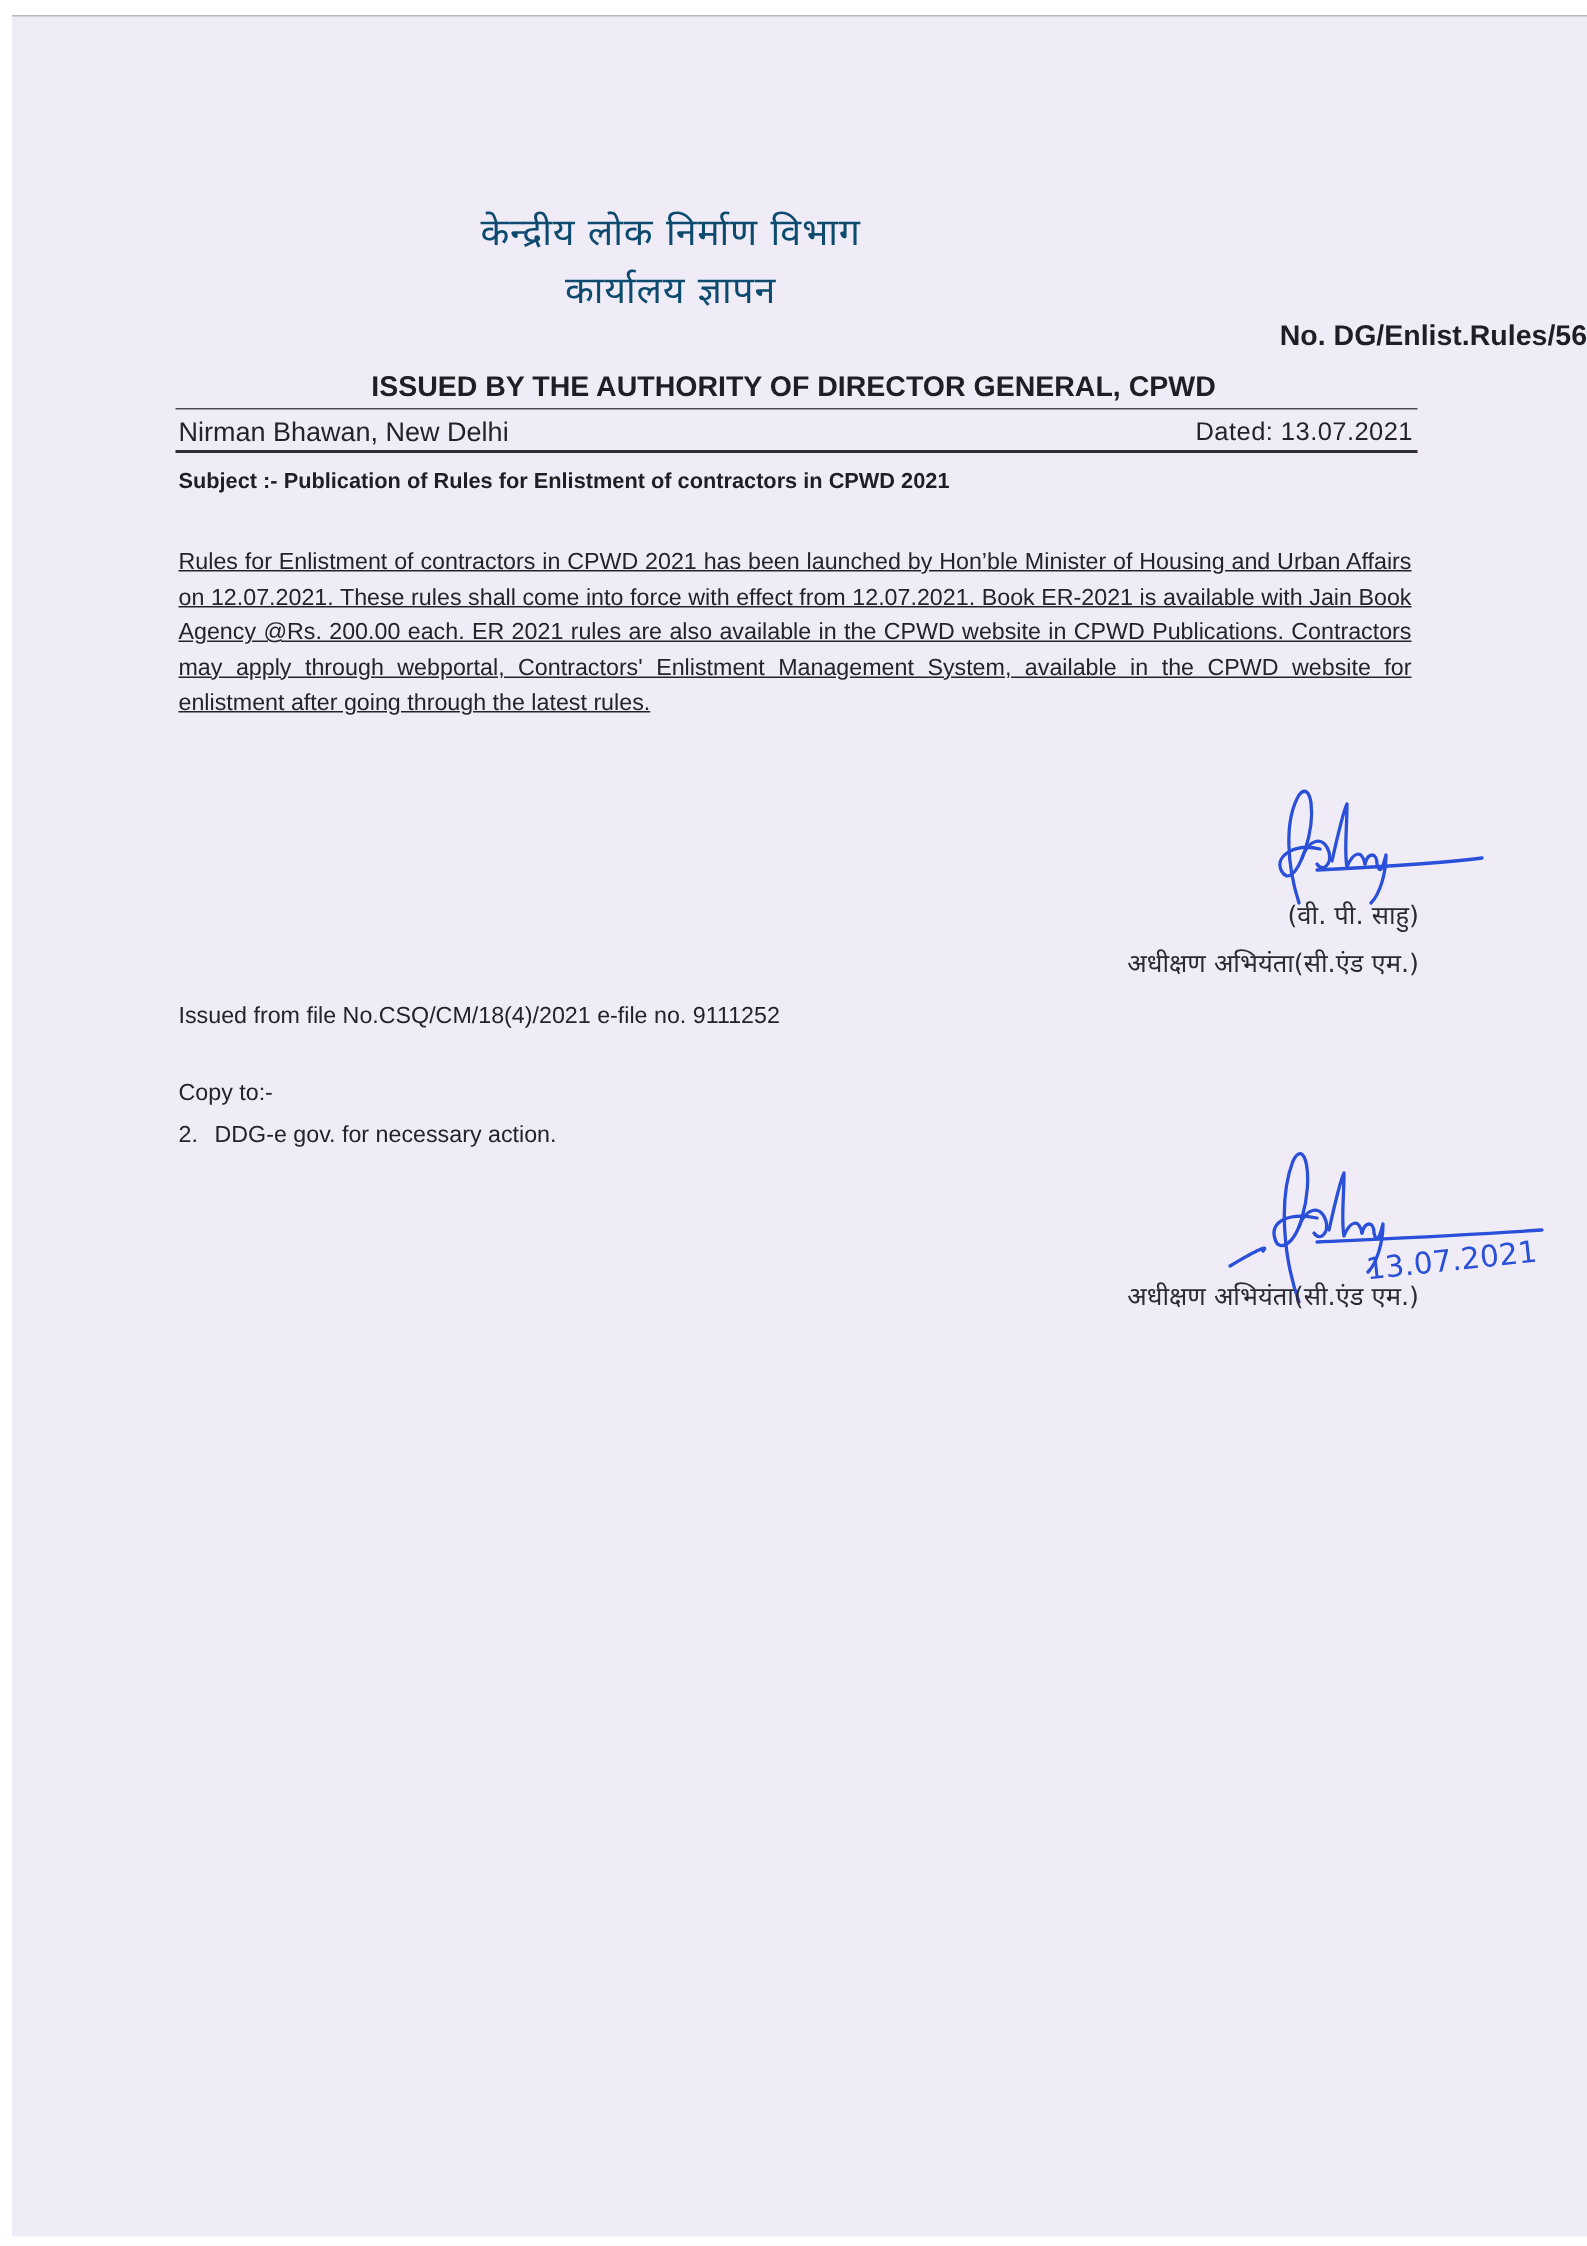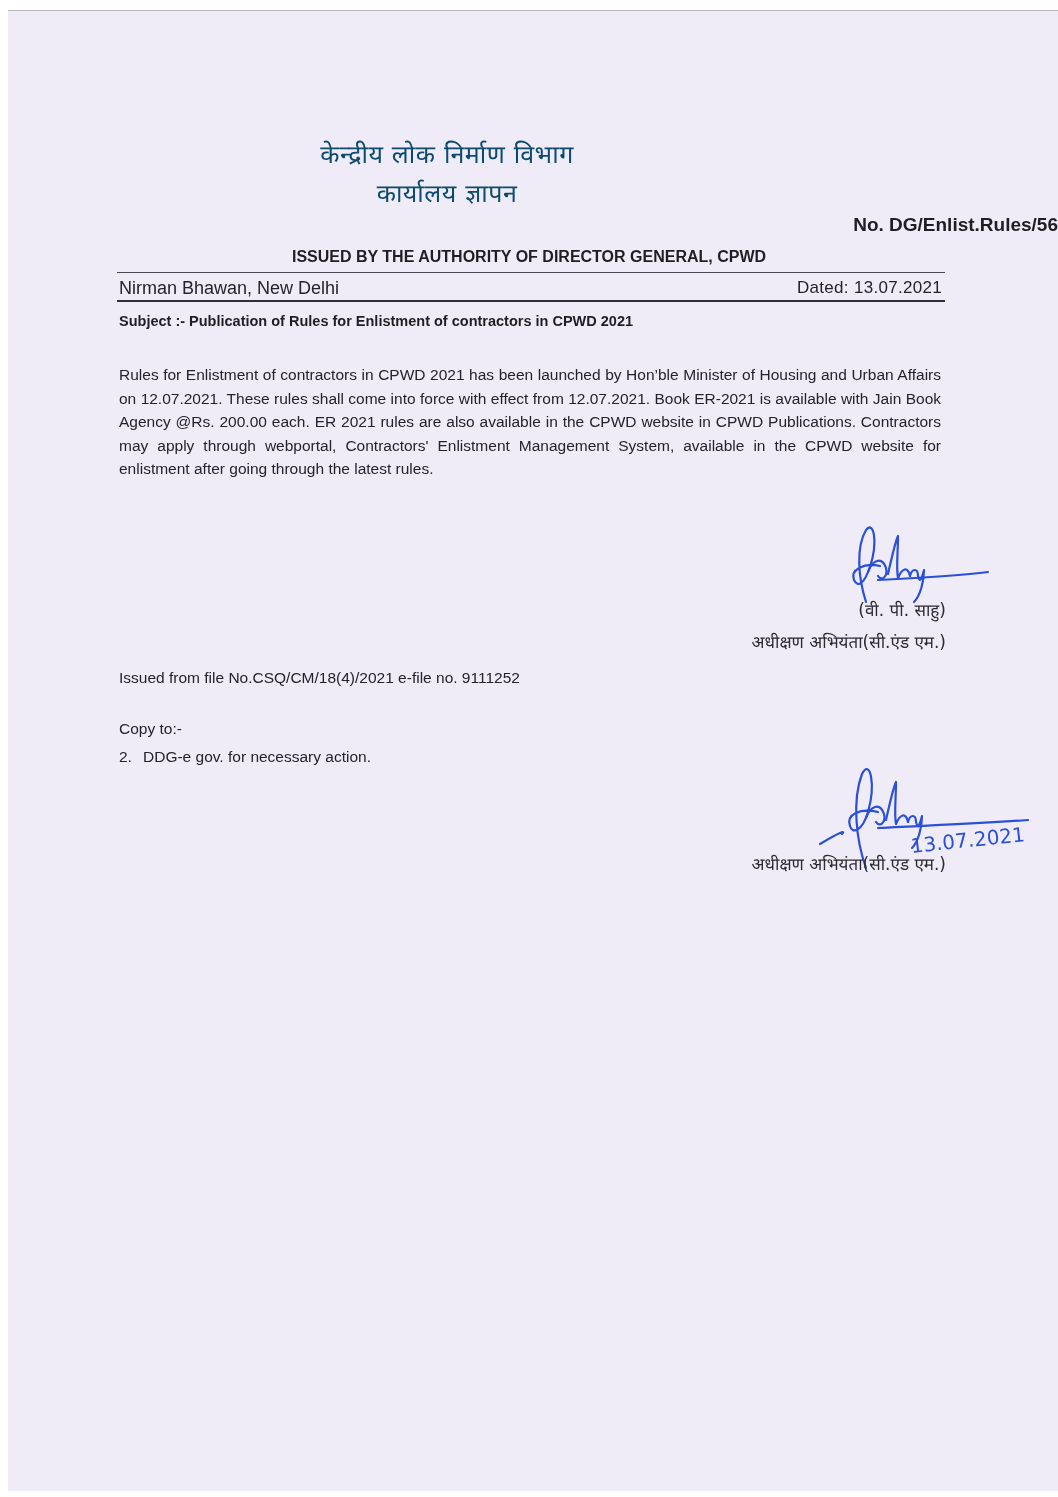--- a/index.html
+++ b/index.html
@@ -46,21 +46,21 @@
       font-size: 19px;
       color: #1e1e24;
     }
     .authority {
       position: absolute;
       top: 248px;
       left: 0;
       width: 1058px;
       text-align: center;
       font-weight: bold;
-      font-size: 16px;
+      font-size: 19px;
       color: #1e1e24;
     }
     .rule-top {
       position: absolute;
       top: 272px;
       left: 117px;
       width: 828px;
       height: 1px;
       background: #4a4a55;
     }
@@ -97,20 +97,21 @@
     }
     .body-para {
       position: absolute;
       top: 363px;
       left: 119px;
       width: 822px;
       font-size: 15.5px;
       line-height: 23.6px;
       text-align: justify;
       color: #23232b;
+      text-decoration: underline;
     }
     .sig1 {
       position: absolute;
       left: 838px;
       top: 522px;
       width: 160px;
       height: 90px;
     }
     .sig-name {
       position: absolute;

